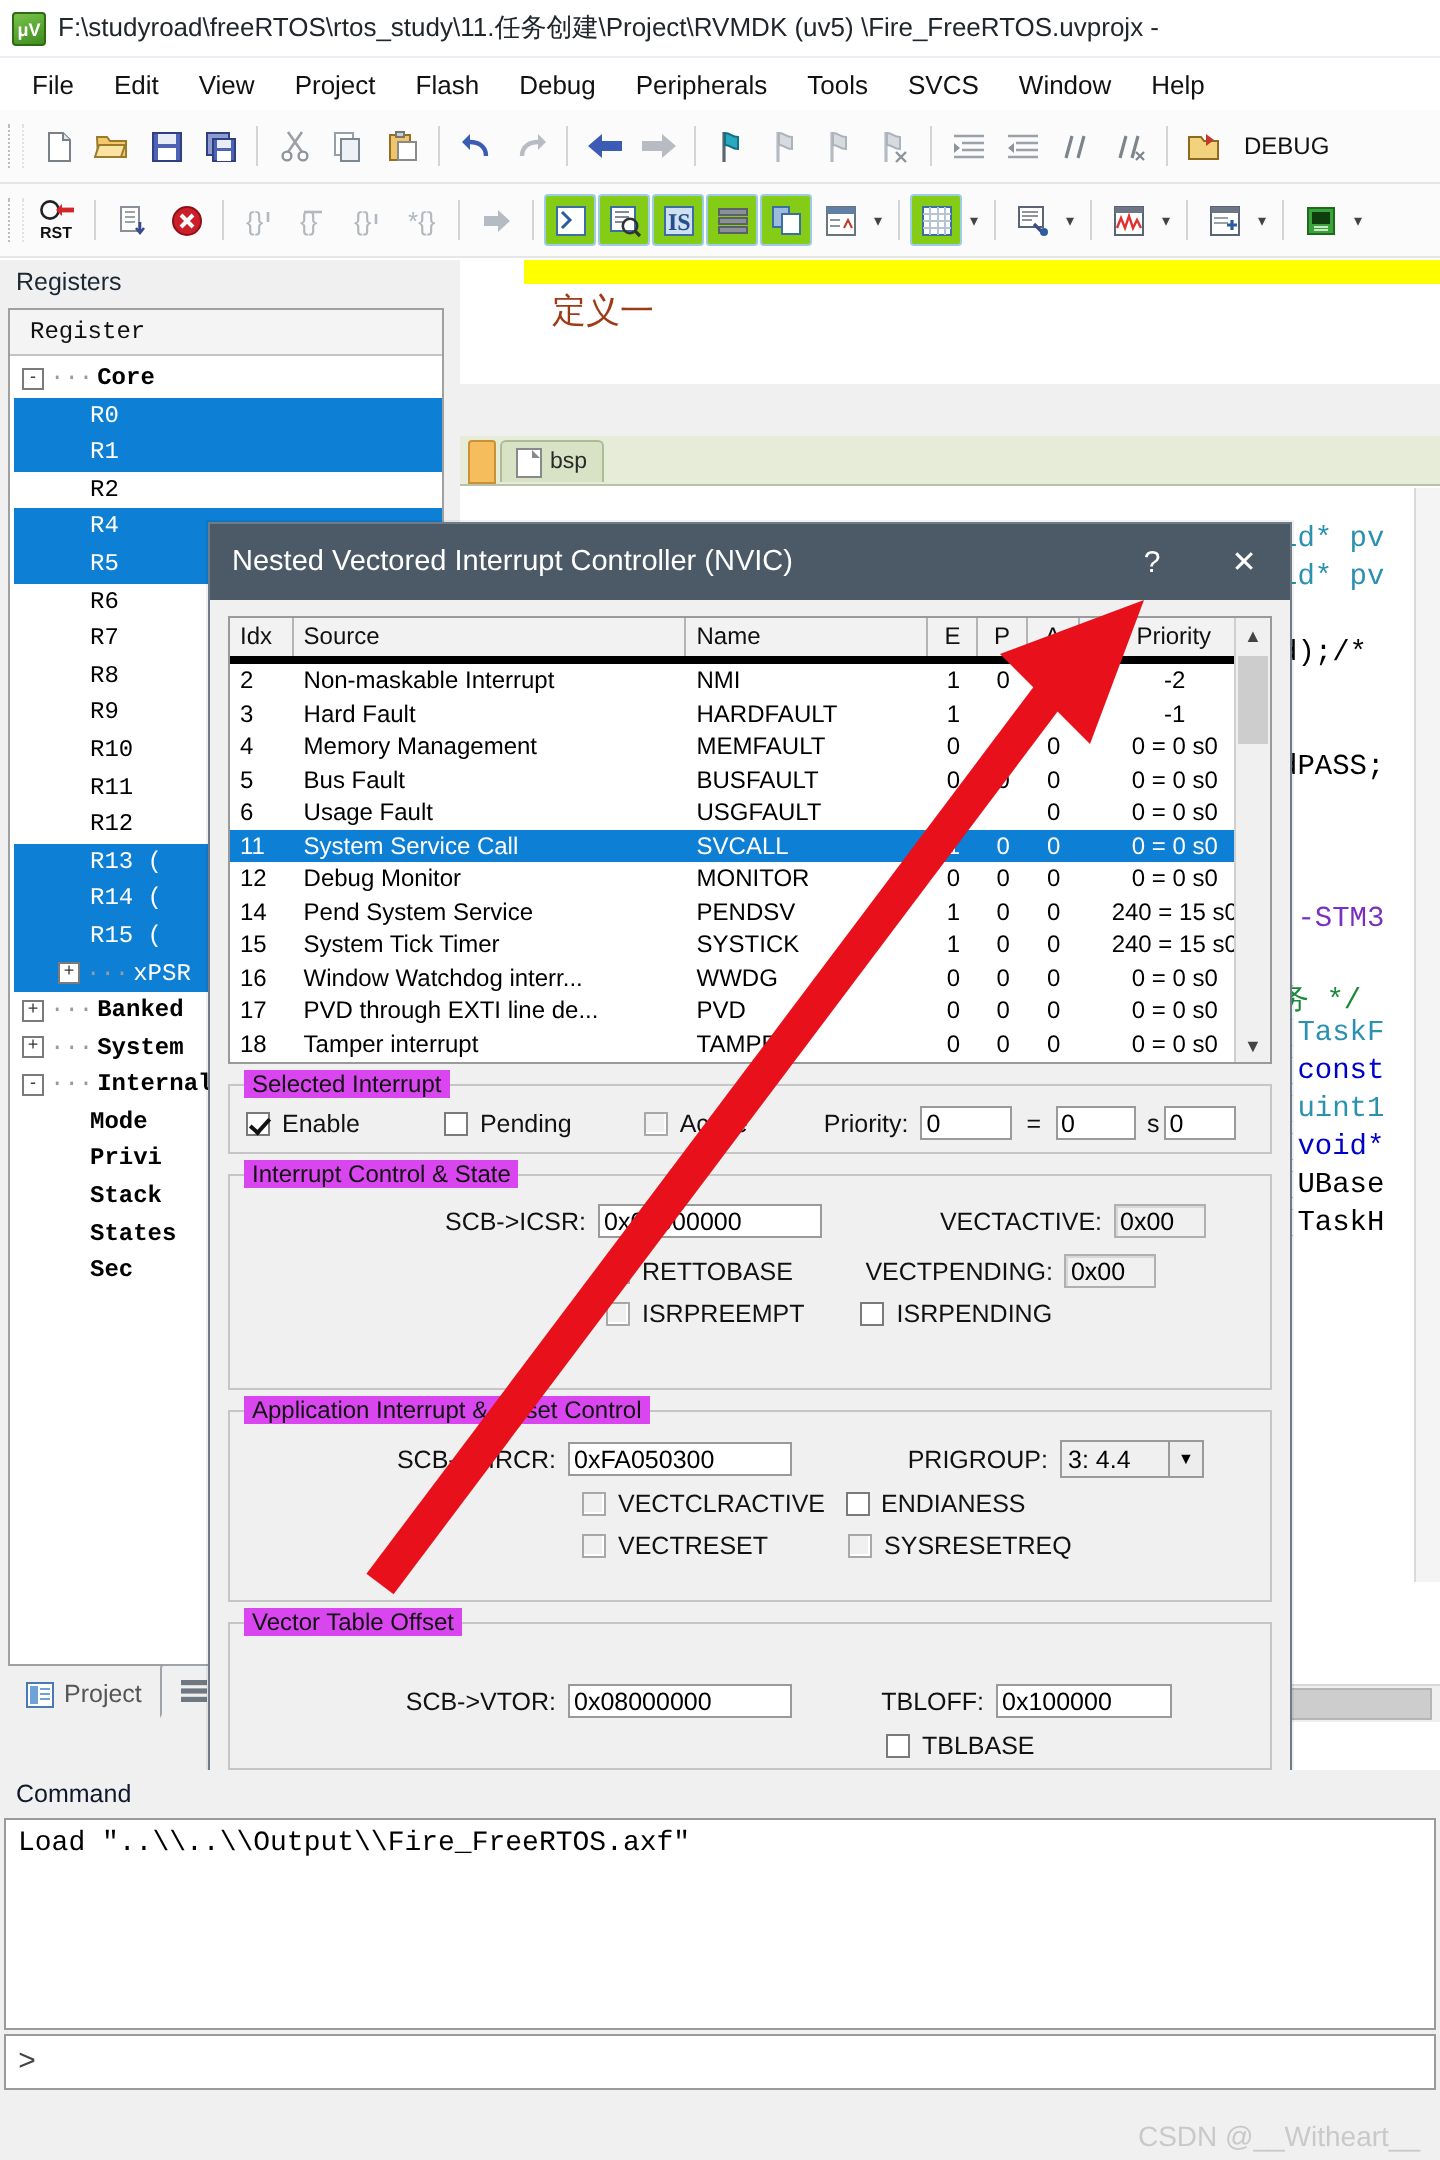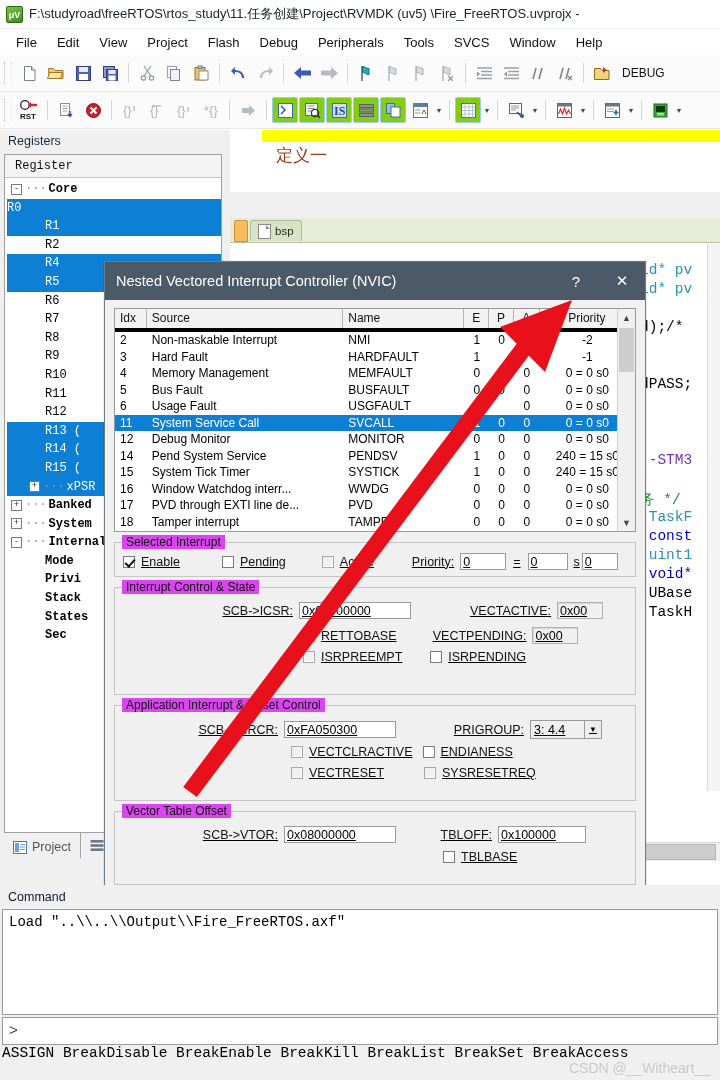--- a/index.html
+++ b/index.html
@@ -119,21 +119,21 @@
   .col-e{width:25px;}
   .col-p{width:25px;}
   .col-a{width:26px;}
   .col-pri{width:96px;}
   .tbl-scroll{position:absolute;right:0;top:0;bottom:0;width:17px;background:#f0f0f0;border-left:1px solid #cfcfcf;}
   .sc-arrow{height:17px;display:flex;align-items:center;justify-content:center;font-size:9px;color:#444;}
   .sc-thumb{position:absolute;left:1px;right:1px;top:19px;height:44px;background:#cdcdcd;}
   
   .gb{position:relative;border:1px solid #c6c6c6;margin-top:10px;padding:12px 8px 8px 8px;}
   .gb-l{position:absolute;top:-8px;left:7px;background:#d946ef;padding:0 4px;font-size:12px;color:#111;white-space:nowrap;}
-  .row{display:flex;align-items:center;text-decoration:underline;}
+  .row{display:flex;align-items:center;}
   .cbx{width:12px;height:12px;border:1px solid #7a7a7a;background:#fff;box-sizing:border-box;position:relative;flex:none;}
   .cbx.on:after{content:"";position:absolute;left:3px;top:0px;width:4px;height:8px;border:solid #111;border-width:0 2px 2px 0;transform:rotate(42deg);}
   .cbx.dis{background:#f0f0f0;border-color:#a8a8a8;box-shadow:inset -1px -1px 0 #fff;}
   .lb{font-size:12.5px;color:#111;margin-left:6px;white-space:nowrap;}
   .fld{border:1px solid #9a9a9a;background:#fff;height:17px;line-height:17px;font-size:12.5px;padding:0 2px;box-sizing:border-box;color:#000;}
   .fld.ro{background:#f0f0f0;border:1px solid #b0b0b0;box-shadow:inset 1px 1px 0 #d8d8d8;}
   .sel-ctl{border:1px solid #9a9a9a;background:#f0f0f0;height:19px;display:flex;align-items:center;font-size:12.5px;padding-left:3px;box-sizing:border-box;color:#000;}
   .sel-arrow{margin-left:auto;width:16px;height:17px;background:#ededed;border-left:1px solid #9a9a9a;display:flex;align-items:center;justify-content:center;font-size:8px;}
   .lbl-r{font-size:12.5px;color:#111;text-align:right;white-space:nowrap;}
   
@@ -530,21 +530,21 @@
     <div class="reg-box">
       <div class="reg-hdr">
         <span>Register</span>
       </div>
       <div class="tree" id="reg-tree">
           <div class="trow" style="padding-left: 4px;">
             <span class="tbox">-</span>
             <span class="dash">···</span>
             <span class="bold">Core</span>
           </div>
-          <div class="trow sel" style="">
+          <div class="trow sel" style="padding-left: 38px;">
             <span>R0</span>
           </div>
           <div class="trow sel" style="padding-left: 38px;">
             <span>R1</span>
           </div>
           <div class="trow" style="padding-left: 38px;">
             <span>R2</span>
           </div>
           <div class="trow sel" style="padding-left: 38px;">
             <span>R4</span>
@@ -835,21 +835,21 @@
         <div class="row" style="margin-top:7px;">
           <span class="cbx dis" style="margin-left:168px;"></span>
           <span class="lb">VECTRESET</span>
           <span class="cbx dis" style="margin-left:40px;"></span>
           <span class="lb">SYSRESETREQ</span>
         </div>
       </div>
 
       <div class="gb" style="height:52px;">
         <div class="gb-l">Vector Table Offset</div>
-        <div class="row" style="margin-top:2px;">
+        <div class="row" style="margin-top:18px;">
           <span class="lbl-r" style="width:155px;">SCB-&gt;VTOR:</span>
           <span class="fld" style="width:112px;margin-left:6px;">0x08000000</span>
           <span class="lbl-r" style="width:74px;margin-left:22px;">TBLOFF:</span>
           <span class="fld" style="width:88px;margin-left:6px;">0x100000</span>
         </div>
         <div class="row" style="margin-top:7px;">
           <span class="cbx" style="margin-left:320px;"></span>
           <span class="lb">TBLBASE</span>
         </div>
       </div>
@@ -868,21 +868,20 @@
   </div>
 </div>
 
 <div class="cmdpane">
   <div class="cmd-cap">Command</div>
   <div class="cmd-out">Load "..\\..\\Output\\Fire_FreeRTOS.axf"</div>
   <div class="cmd-in">
     <span class="cmd-prompt">&gt;</span>
     <span class="cmd-prompt"></span>
   </div>
-  <div class="cmd-hint">ASSIGN BreakDisable BreakEnable BreakKill BreakList BreakSet BreakAccess</div>
   <div class="watermark">CSDN @__Witheart__</div>
 </div>
 
 <svg class="arrow-svg" viewBox="0 0 720 1080">
   <g>
     <path d="M190 792 L524 348" stroke="#e8101b" stroke-width="17" stroke-linecap="butt" fill="none"></path>
     <path d="M572 300 L500 327 L545 372 Z" fill="#e8101b"></path>
   </g>
 </svg>
 

